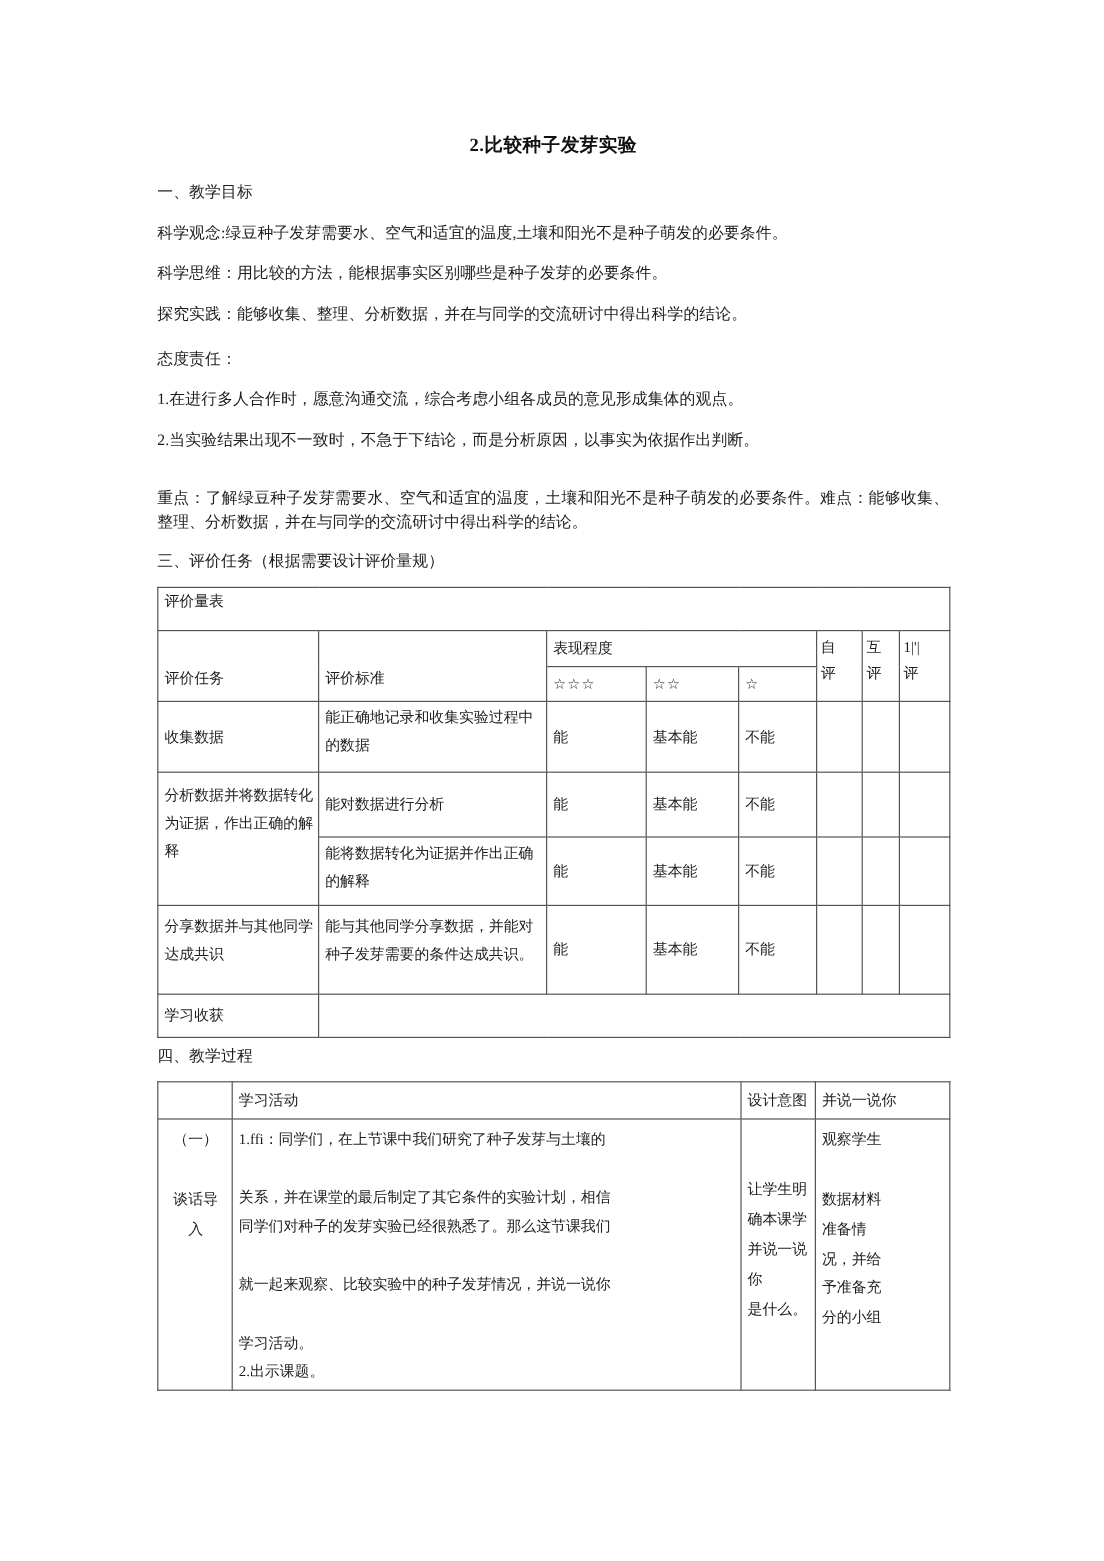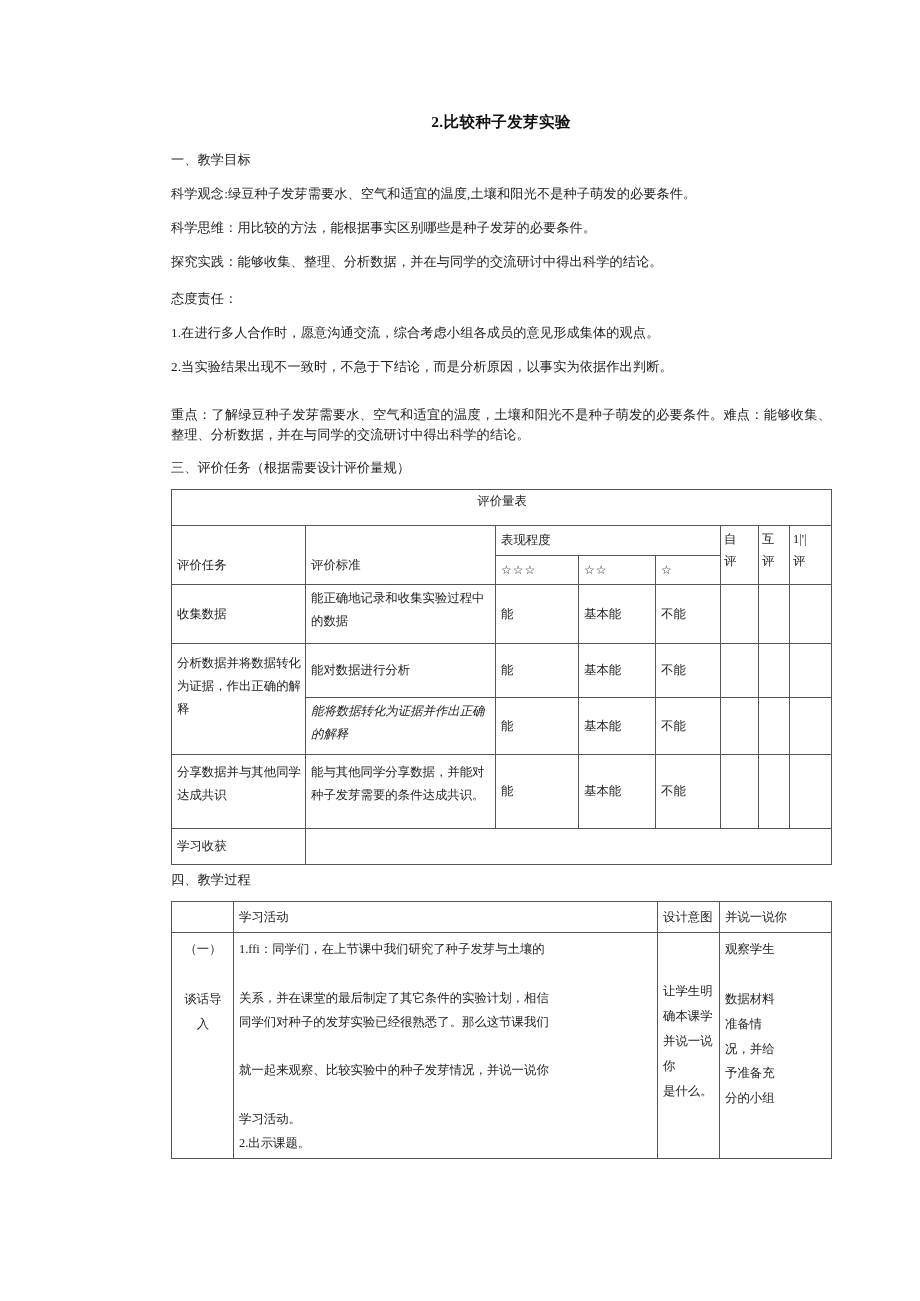--- a/index.html
+++ b/index.html
@@ -12,21 +12,20 @@
     color: #1a1a1a;
     position: relative;
     overflow: hidden;
   }
   .page {
     position: absolute;
     left: 0; top: 0;
     width: 816px;
     height: 1301px;
     padding: 0;
-    margin-left: 40px;
   }
   .content {
     position: absolute;
     left: 131px;
     top: 0;
     width: 660px;
   }
 
   
   .doc-title {
@@ -67,21 +66,20 @@
   }
   table td {
     border: 1px solid #555;
     padding: 3px 4px 3px 5px;
     vertical-align: middle;
     line-height: 1.85;
     font-size: 12.4px;
     word-break: break-all;
   }
   .tbl-caption-cell {
-    text-align: center;
     vertical-align: top;
     padding-top: 3px;
     padding-bottom: 14px;
     line-height: 1.45;
   }
   .vmid { vertical-align: middle; }
   .vtop { vertical-align: top; }
   .narrow-head {
     text-align: left;
     vertical-align: top;
@@ -184,21 +182,21 @@
           <td class="vmid" style="height:54px;">能对数据进行分析</td>
           <td class="vmid">能</td>
           <td class="vmid">基本能</td>
           <td class="vmid">不能</td>
           <td class="blank-cell"></td>
           <td class="blank-cell"></td>
           <td class="blank-cell"></td>
         </tr>
 
         <tr>
-          <td class="vtop" style="padding-top:2px;padding-bottom:8px;font-style:italic;">能将数据转化为证据并作出正确的解释</td>
+          <td class="vtop" style="padding-top:2px;padding-bottom:8px;">能将数据转化为证据并作出正确的解释</td>
           <td class="vmid">能</td>
           <td class="vmid">基本能</td>
           <td class="vmid">不能</td>
           <td class="blank-cell"></td>
           <td class="blank-cell"></td>
           <td class="blank-cell"></td>
         </tr>
 
         <tr>
           <td class="vtop" style="padding-top:6px;height:74px;">分享数据并与其他同学达成共识</td>

